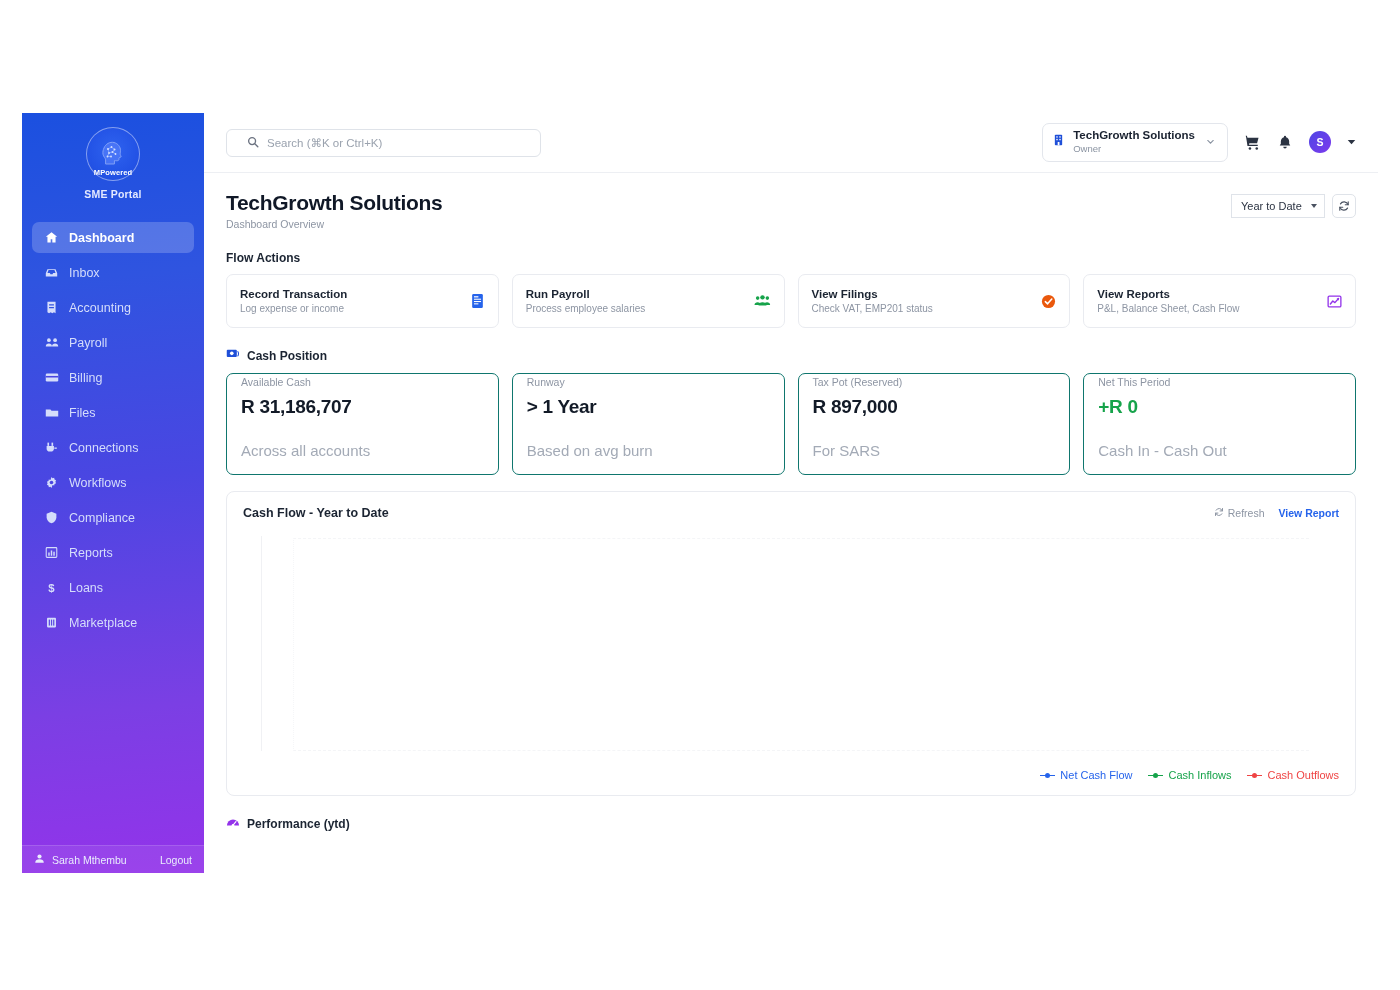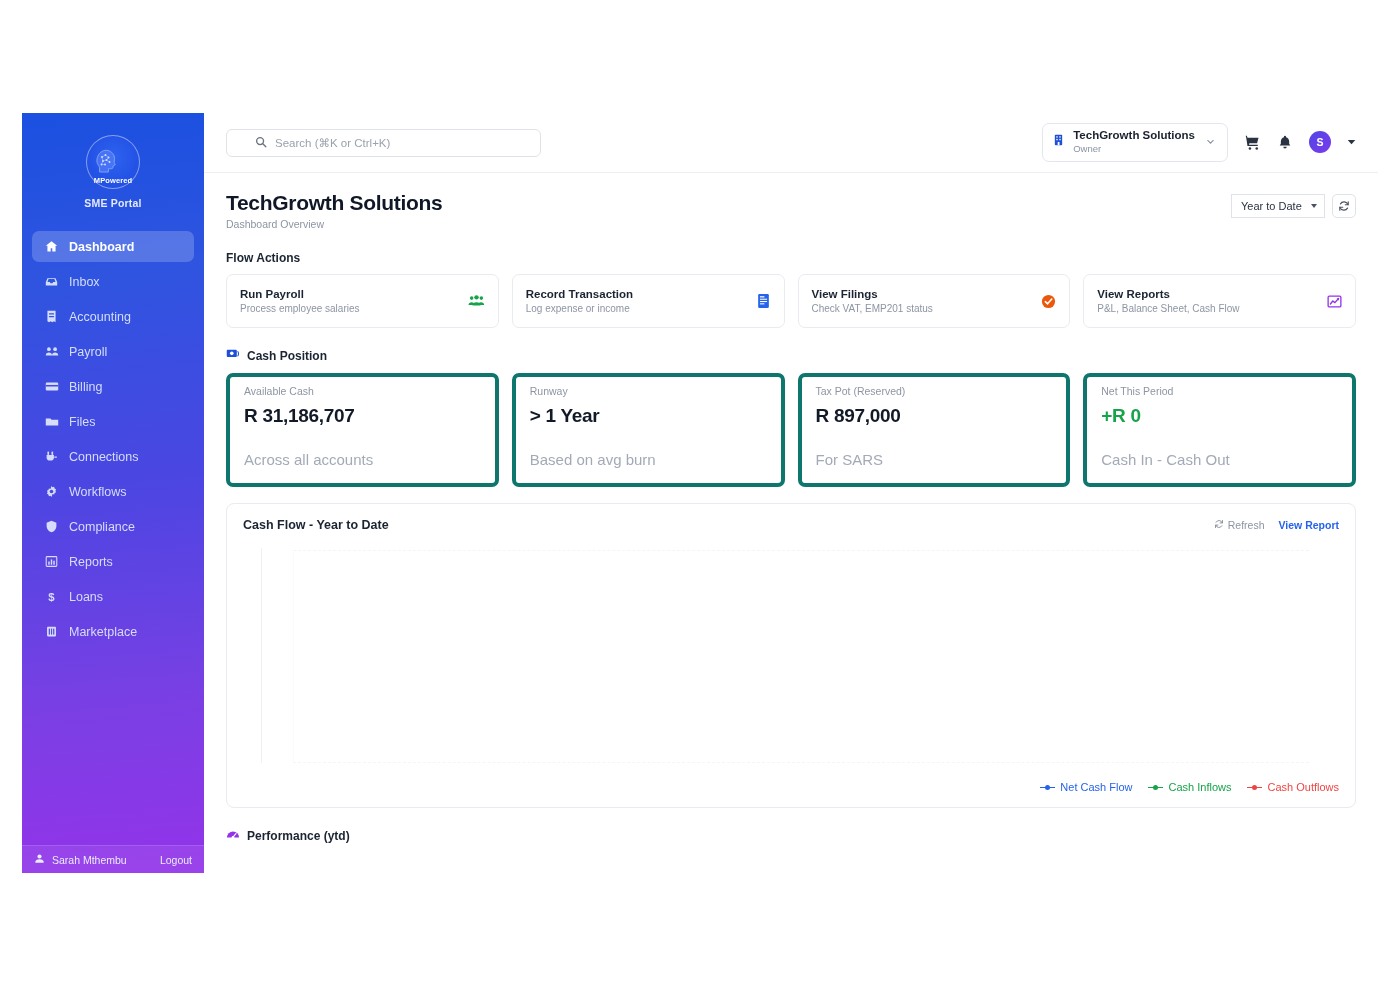--- a/index.html
+++ b/index.html
@@ -27,26 +27,26 @@
     display: flex;
     flex-direction: column;
     position: relative;
   }
   .brand {
     padding: 14px 0 10px;
     text-align: center;
   }
   .logo-circle {
     width: 54px; height: 54px;
-    margin: 8px auto;
+    margin: 0 auto;
     border-radius: 50%;
     border: 1.5px solid rgba(255,255,255,0.45);
     background: radial-gradient(circle at 50% 42%, #2f63ef 0%, #2353e6 60%, #1f4ada 100%);
     position: relative;
-    display: flex; align-items: center; justify-content: flex-start;
+    display: flex; align-items: center; justify-content: center;
   }
   .logo-circle svg { display:block; }
   .logo-word {
     position: absolute;
     bottom: 3px; left: 0; right: 0;
     font-size: 7.5px;
     font-weight: bold;
     color: #ffffff;
     letter-spacing: .1px;
   }
@@ -113,21 +113,21 @@
     gap: 14px;
   }
   .search-box {
     width: 315px;
     height: 28px;
     border: 1px solid #dfe3e9;
     border-radius: 6px;
     display: flex;
     align-items: center;
     gap: 8px;
-    padding: 0 28px;
+    padding: 0 20px;
     background: #fff;
   }
   .search-box input {
     border: none; outline: none;
     font-size: 11.5px;
     color: #6b7280;
     font-family: "Liberation Sans", sans-serif;
     width: 100%;
     background: transparent;
   }
@@ -210,24 +210,24 @@
     align-items: center;
     min-height: 54px;
     cursor: pointer;
   }
   .qa-text { flex:1; min-width:0; }
   .qa-title { font-size: 11.5px; font-weight: bold; color: #1b2432; }
   .qa-sub { font-size: 10px; color: #8d95a3; margin-top: 3px; }
   .qa-icon { flex:0 0 auto; margin-left:10px; display:flex; align-items:center; }
 
   .kpi-card {
-    border: 4px solid #0f766e;
+    border: 1px solid #0f766e;
     border-radius: 7px;
     background: #fff;
-    padding: 8px 14px 15px;
+    padding: 2px 14px 15px;
     min-height: 86px;
   }
   .kpi-label { font-size: 10.5px; color: #8d95a3; }
   .kpi-value { font-size: 19px; font-weight: bold; color: #121a27; margin-top: 8px; letter-spacing:-.3px; }
   .kpi-value.green { color: #16a34a; }
   .kpi-foot { font-size: 15px; color: #a3aab6; margin-top: 24px; }
 
   .chart-card {
     border: 1px solid #e9ebf0;
     border-radius: 8px;
@@ -522,48 +522,48 @@
             </svg>
           </span>
         </div>
       </div>
 
       <div class="section-label plain">Flow Actions</div>
       <div class="card-row">
 
         <div class="qa-card">
           <div class="qa-text">
-            <div class="qa-title">Run Payroll</div>
-            <div class="qa-sub">Process employee salaries</div>
-          </div>
-          <div class="qa-icon">
-            <svg width="17" height="14" viewBox="0 0 20 16" fill="#16a34a">
-                <circle cx="4.3" cy="4.6" r="2.1"></circle>
-                <circle cx="15.7" cy="4.6" r="2.1"></circle>
-                <circle cx="10" cy="3.7" r="2.6"></circle>
-                <path d="M.6 12.6c0-2.1 1.7-3.2 3.7-3.2s3.7 1.1 3.7 3.2zm11 0c0-2.1 1.7-3.2 3.7-3.2s3.7 1.1 3.7 3.2z"></path>
-                <path d="M5.3 13.4c0-2.6 2.1-4 4.7-4s4.7 1.4 4.7 4z"></path>
-              </svg>
-          </div>
-        </div>
-
-        <div class="qa-card">
-          <div class="qa-text">
             <div class="qa-title">Record Transaction</div>
             <div class="qa-sub">Log expense or income</div>
           </div>
           <div class="qa-icon">
             <svg width="15" height="16" viewBox="0 0 16 18" fill="#2563eb">
                 <rect x="2" y="1" width="12" height="16" rx="1.4"></rect>
                 <g fill="#fff">
                   <rect x="4" y="3.6" width="5" height="1.4"></rect>
                   <rect x="4" y="6.4" width="8" height="1.2"></rect>
                   <rect x="4" y="9" width="8" height="1.2"></rect>
                   <rect x="4" y="11.6" width="5" height="1.2"></rect>
                 </g>
+              </svg>
+          </div>
+        </div>
+
+        <div class="qa-card">
+          <div class="qa-text">
+            <div class="qa-title">Run Payroll</div>
+            <div class="qa-sub">Process employee salaries</div>
+          </div>
+          <div class="qa-icon">
+            <svg width="17" height="14" viewBox="0 0 20 16" fill="#16a34a">
+                <circle cx="4.3" cy="4.6" r="2.1"></circle>
+                <circle cx="15.7" cy="4.6" r="2.1"></circle>
+                <circle cx="10" cy="3.7" r="2.6"></circle>
+                <path d="M.6 12.6c0-2.1 1.7-3.2 3.7-3.2s3.7 1.1 3.7 3.2zm11 0c0-2.1 1.7-3.2 3.7-3.2s3.7 1.1 3.7 3.2z"></path>
+                <path d="M5.3 13.4c0-2.6 2.1-4 4.7-4s4.7 1.4 4.7 4z"></path>
               </svg>
           </div>
         </div>
 
         <div class="qa-card">
           <div class="qa-text">
             <div class="qa-title">View Filings</div>
             <div class="qa-sub">Check VAT, EMP201 status</div>
           </div>
           <div class="qa-icon">

